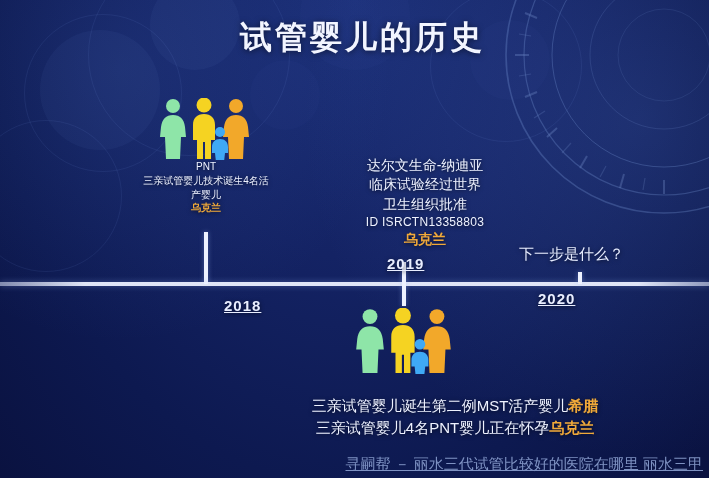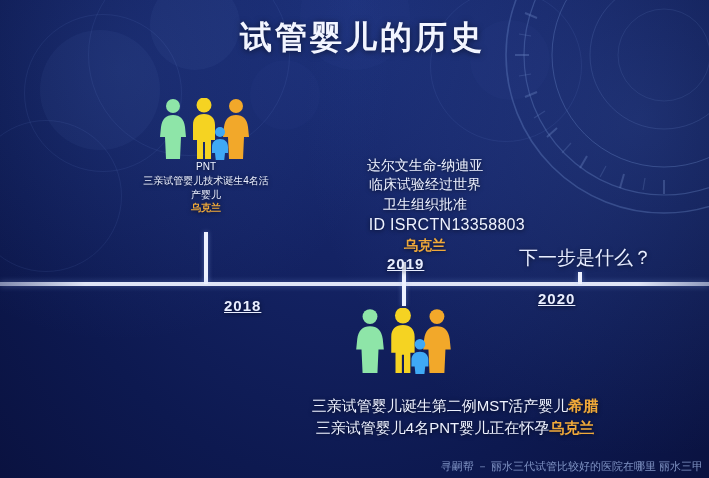--- a/index.html
+++ b/index.html
@@ -24,25 +24,25 @@
   
   .axis{position:absolute;left:0;top:282px;width:709px;height:4px;
         background:linear-gradient(90deg,rgba(225,233,255,.55),rgba(235,240,255,.95) 12%,rgba(235,240,255,.95) 90%,rgba(225,233,255,.6));
         box-shadow:0 0 6px rgba(160,190,255,.35);}
   .tick{position:absolute;width:4px;background:#eef2ff;box-shadow:0 0 5px rgba(160,190,255,.4);}
   .yr{position:absolute;color:#e9eeff;font-size:15px;font-weight:bold;letter-spacing:1px;text-shadow:0 1px 4px rgba(0,0,0,.6);text-decoration:underline;}
   
   .blk{position:absolute;text-align:center;color:#eef2ff;line-height:1.38;text-shadow:0 1px 4px rgba(0,0,0,.65);}
   .blk .ln{display:block;white-space:nowrap;}
   .hl{color:#f0a93a;font-weight:bold;}
-  .small{font-size:16px;letter-spacing:.3px;text-align:right;}
+  .small{font-size:12px;letter-spacing:.3px;}
   
   .people{position:absolute;}
-  .watermark{position:absolute;right:6px;bottom:4px;font-size:11px;color:#93a8d8;opacity:.85;white-space:nowrap;}
-  .q{position:absolute;color:#e7edff;font-size:19px;text-shadow:0 1px 4px rgba(0,0,0,.6);text-align:center;}
+  .watermark{position:absolute;right:6px;bottom:4px;font-size:15px;color:#93a8d8;opacity:.85;white-space:nowrap;text-decoration:underline;}
+  .q{position:absolute;color:#e7edff;font-size:15px;text-shadow:0 1px 4px rgba(0,0,0,.6);text-align:center;}
 </style>
 </head>
 <body>
 
 <div id="slide">
 
   <div class="bg-layer">
     <div class="bokeh" style="left:40px;top:30px;width:120px;height:120px;"></div>
     <div class="bokeh ring" style="left:24px;top:14px;width:156px;height:156px;"></div>
     <div class="bokeh" style="left:150px;top:-20px;width:90px;height:90px;"></div>

